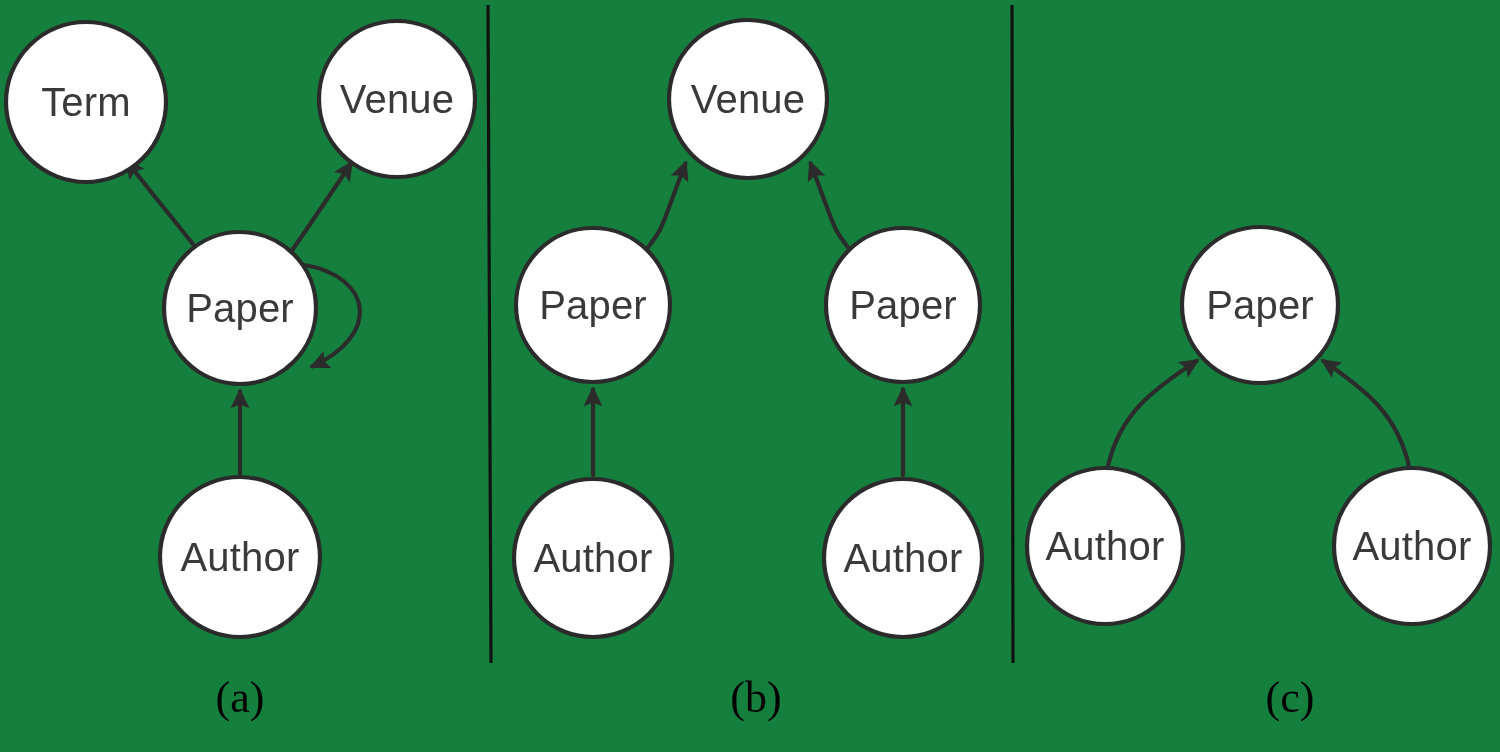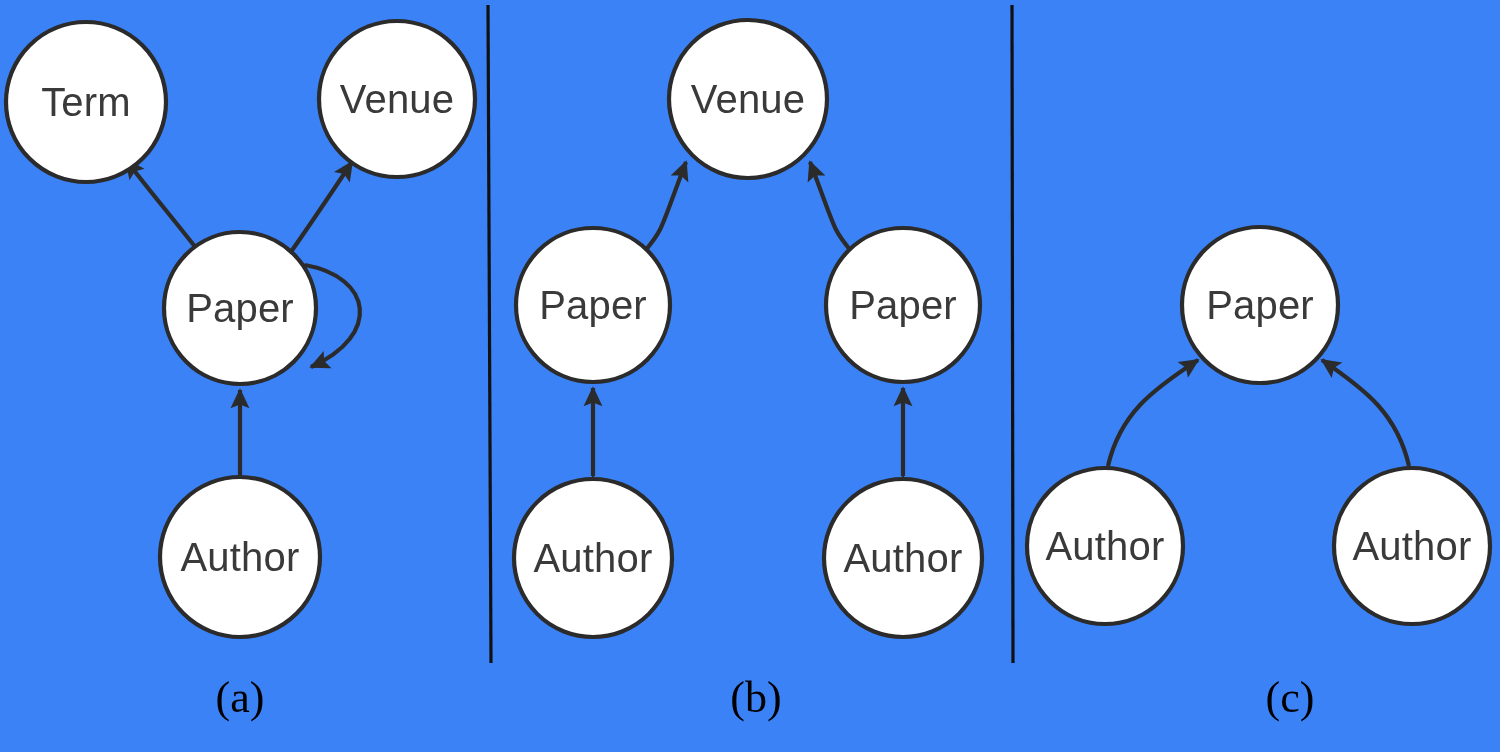--- a/index.html
+++ b/index.html
@@ -8,21 +8,21 @@
     padding: 0;
     background: #ffffff;
   }
   body {
     font-family: "Liberation Sans", sans-serif;
   }
   #figure {
     position: relative;
     width: 1500px;
     height: 752px;
-    background: #3b82f6;
+    background: #15803d;
     overflow: hidden;
   }
   #figure-svg {
     position: absolute;
     top: 0;
     left: 0;
     width: 1500px;
     height: 752px;
     display: block;
   }

